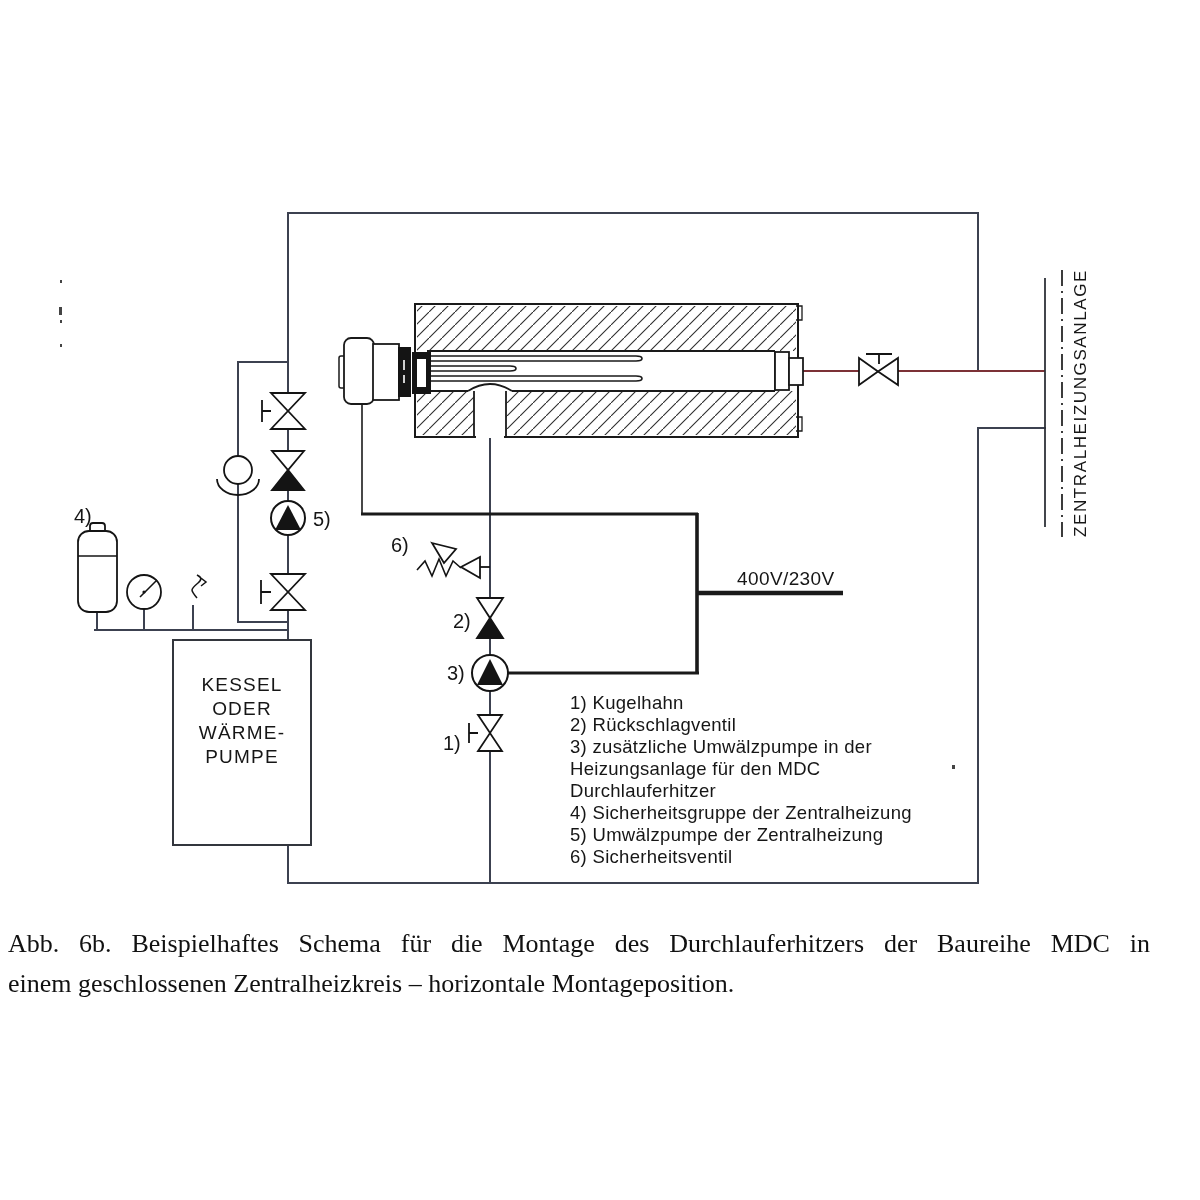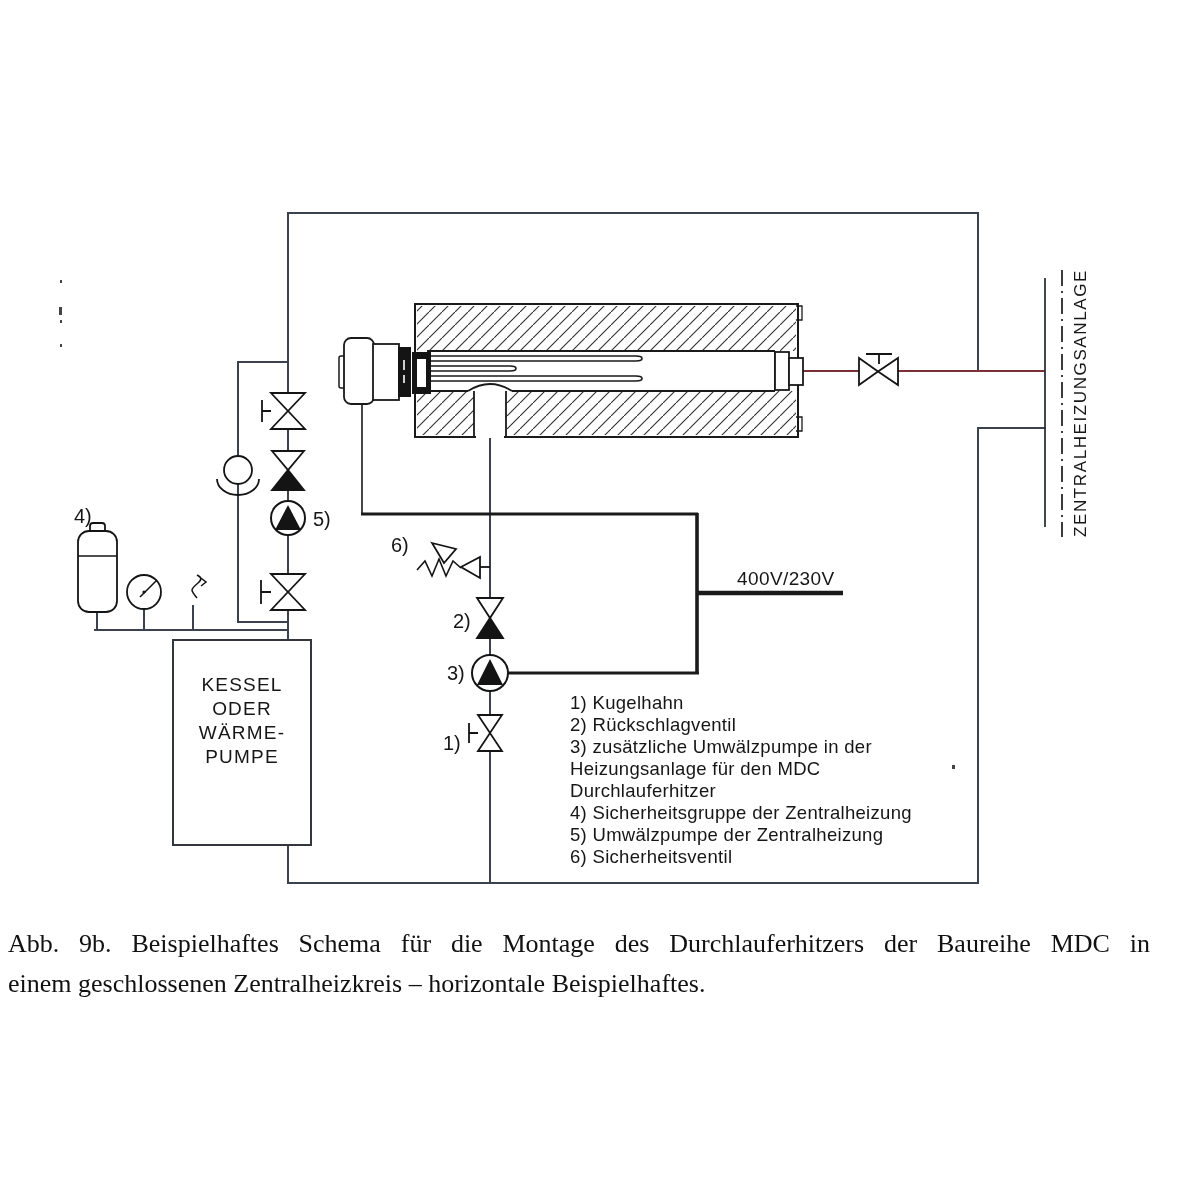--- a/index.html
+++ b/index.html
@@ -181,17 +181,17 @@
     <text class="legend-t" x="570" y="753">3) zusätzliche Umwälzpumpe in der</text>
     <text class="legend-t" x="570" y="775">Heizungsanlage für den MDC</text>
     <text class="legend-t" x="570" y="797">Durchlauferhitzer</text>
     <text class="legend-t" x="570" y="819">4) Sicherheitsgruppe der Zentralheizung</text>
     <text class="legend-t" x="570" y="841">5) Umwälzpumpe der Zentralheizung</text>
     <text class="legend-t" x="570" y="863">6) Sicherheitsventil</text>
   </g>
 </svg>
 
 <div class="caption">
-  <div class="cap-l1">Abb. 9b. Beispielhaftes Schema für die Montage des Durchlauferhitzers der Baureihe MDC in</div>
-  <div class="cap-l2">einem geschlossenen Zentralheizkreis – horizontale Beispielhaftes.</div>
+  <div class="cap-l1">Abb. 6b. Beispielhaftes Schema für die Montage des Durchlauferhitzers der Baureihe MDC in</div>
+  <div class="cap-l2">einem geschlossenen Zentralheizkreis – horizontale Montageposition.</div>
 </div>
 
 </div>
 
 </body></html>

